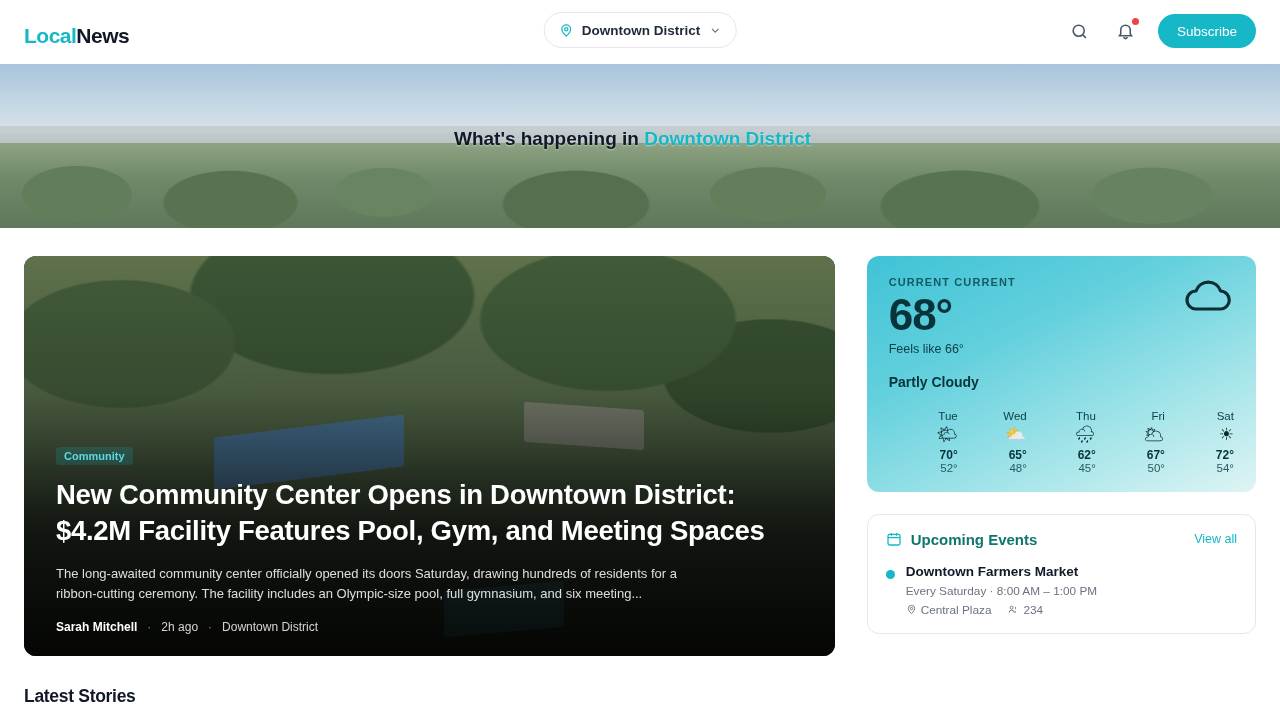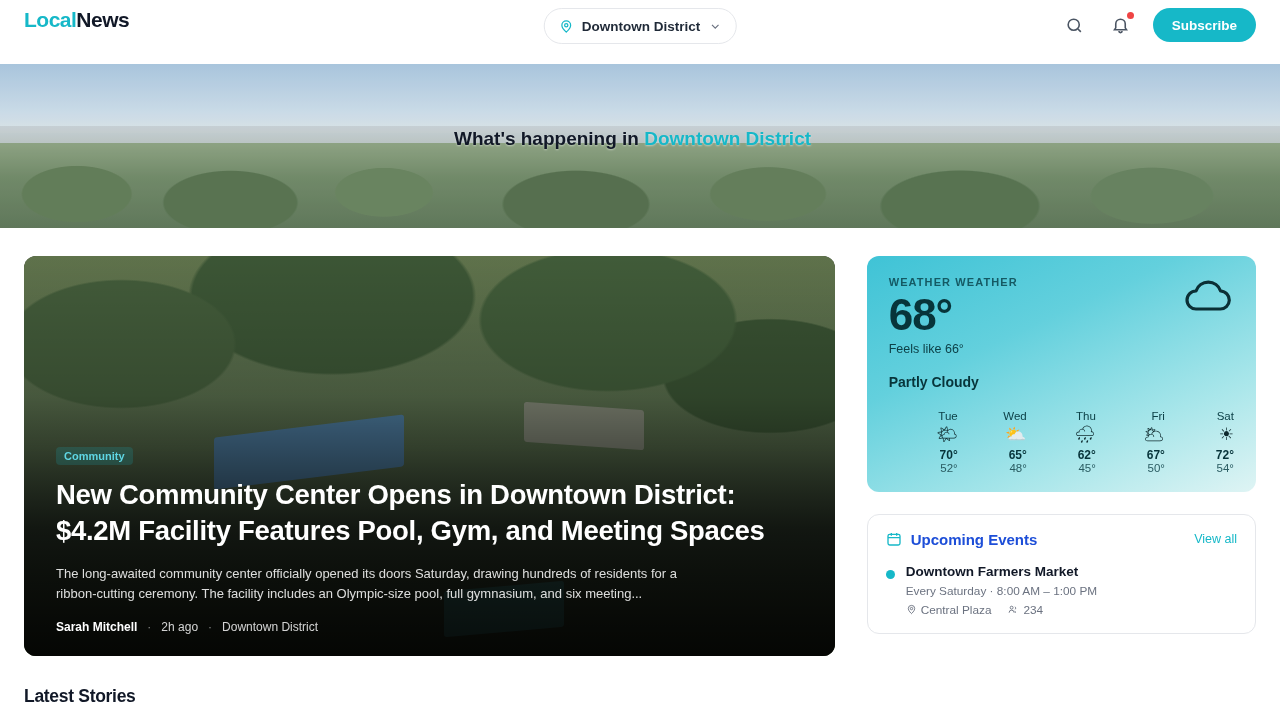--- a/index.html
+++ b/index.html
@@ -8,22 +8,22 @@
     font-family: "Liberation Sans", sans-serif;
     background: #ffffff;
     color: #111827;
     overflow: hidden;
   }
 
   
   .header {
     height: 64px;
     display: flex;
-    align-items: flex-start;
-    padding: 8px 24px;
+    align-items: flex-end;
+    padding: 16px 24px;
     background: #ffffff;
     position: relative;
     z-index: 10;
   }
   .logo {
     font-size: 21px;
     font-weight: bold;
     letter-spacing: -0.5px;
     white-space: nowrap;
   }
@@ -74,21 +74,21 @@
     border-radius: 50%;
     background: #ef4444;
   }
   .subscribe {
     height: 34px;
     padding: 0 19px;
     border-radius: 17px;
     background: #16b8c8;
     color: #ffffff;
     font-size: 13.5px;
-    font-weight: bold;
+    font-weight: normal;
     border: none;
     cursor: pointer;
     display: flex; align-items: center;
   }
 
   
   .hero {
     height: 164px;
     position: relative;
     overflow: hidden;
@@ -301,21 +301,21 @@
     background: #fff;
   }
   .events-head {
     display: flex;
     align-items: center;
     gap: 9px;
   }
   .events-head .title {
     font-size: 15px;
     font-weight: bold;
-    color: #1d4ed8;
+    color: #0f766e;
   }
   .events-head .viewall {
     margin-left: auto;
     font-size: 12.5px;
     color: #16b8c8;
     cursor: pointer;
   }
   .event-row {
     display: flex;
     gap: 11px;
@@ -429,21 +429,21 @@
   </div>
 
   <div class="col-right">
 
     <div class="weather">
       <div class="cloud-icon">
         <svg width="52" height="38" viewBox="0 0 52 38" fill="none" stroke="currentColor" stroke-width="3.2" stroke-linejoin="round">
           <path d="M14 31h24a9 9 0 0 0 .6-18A13 13 0 0 0 14 13a9 9 0 0 0 0 18z"></path>
         </svg>
       </div>
-      <div class="label">WEATHER WEATHER</div>
+      <div class="label">CURRENT CURRENT</div>
       <div class="temp">68°</div>
       <div class="feels">Feels like 66°</div>
       <div class="cond">Partly Cloudy</div>
 
       <div class="forecast">
         <div class="fc-day">
           <div class="d">Tue</div>
           <div class="g">🌤</div>
           <div class="hi">70°</div>
           <div class="lo">52°</div>

